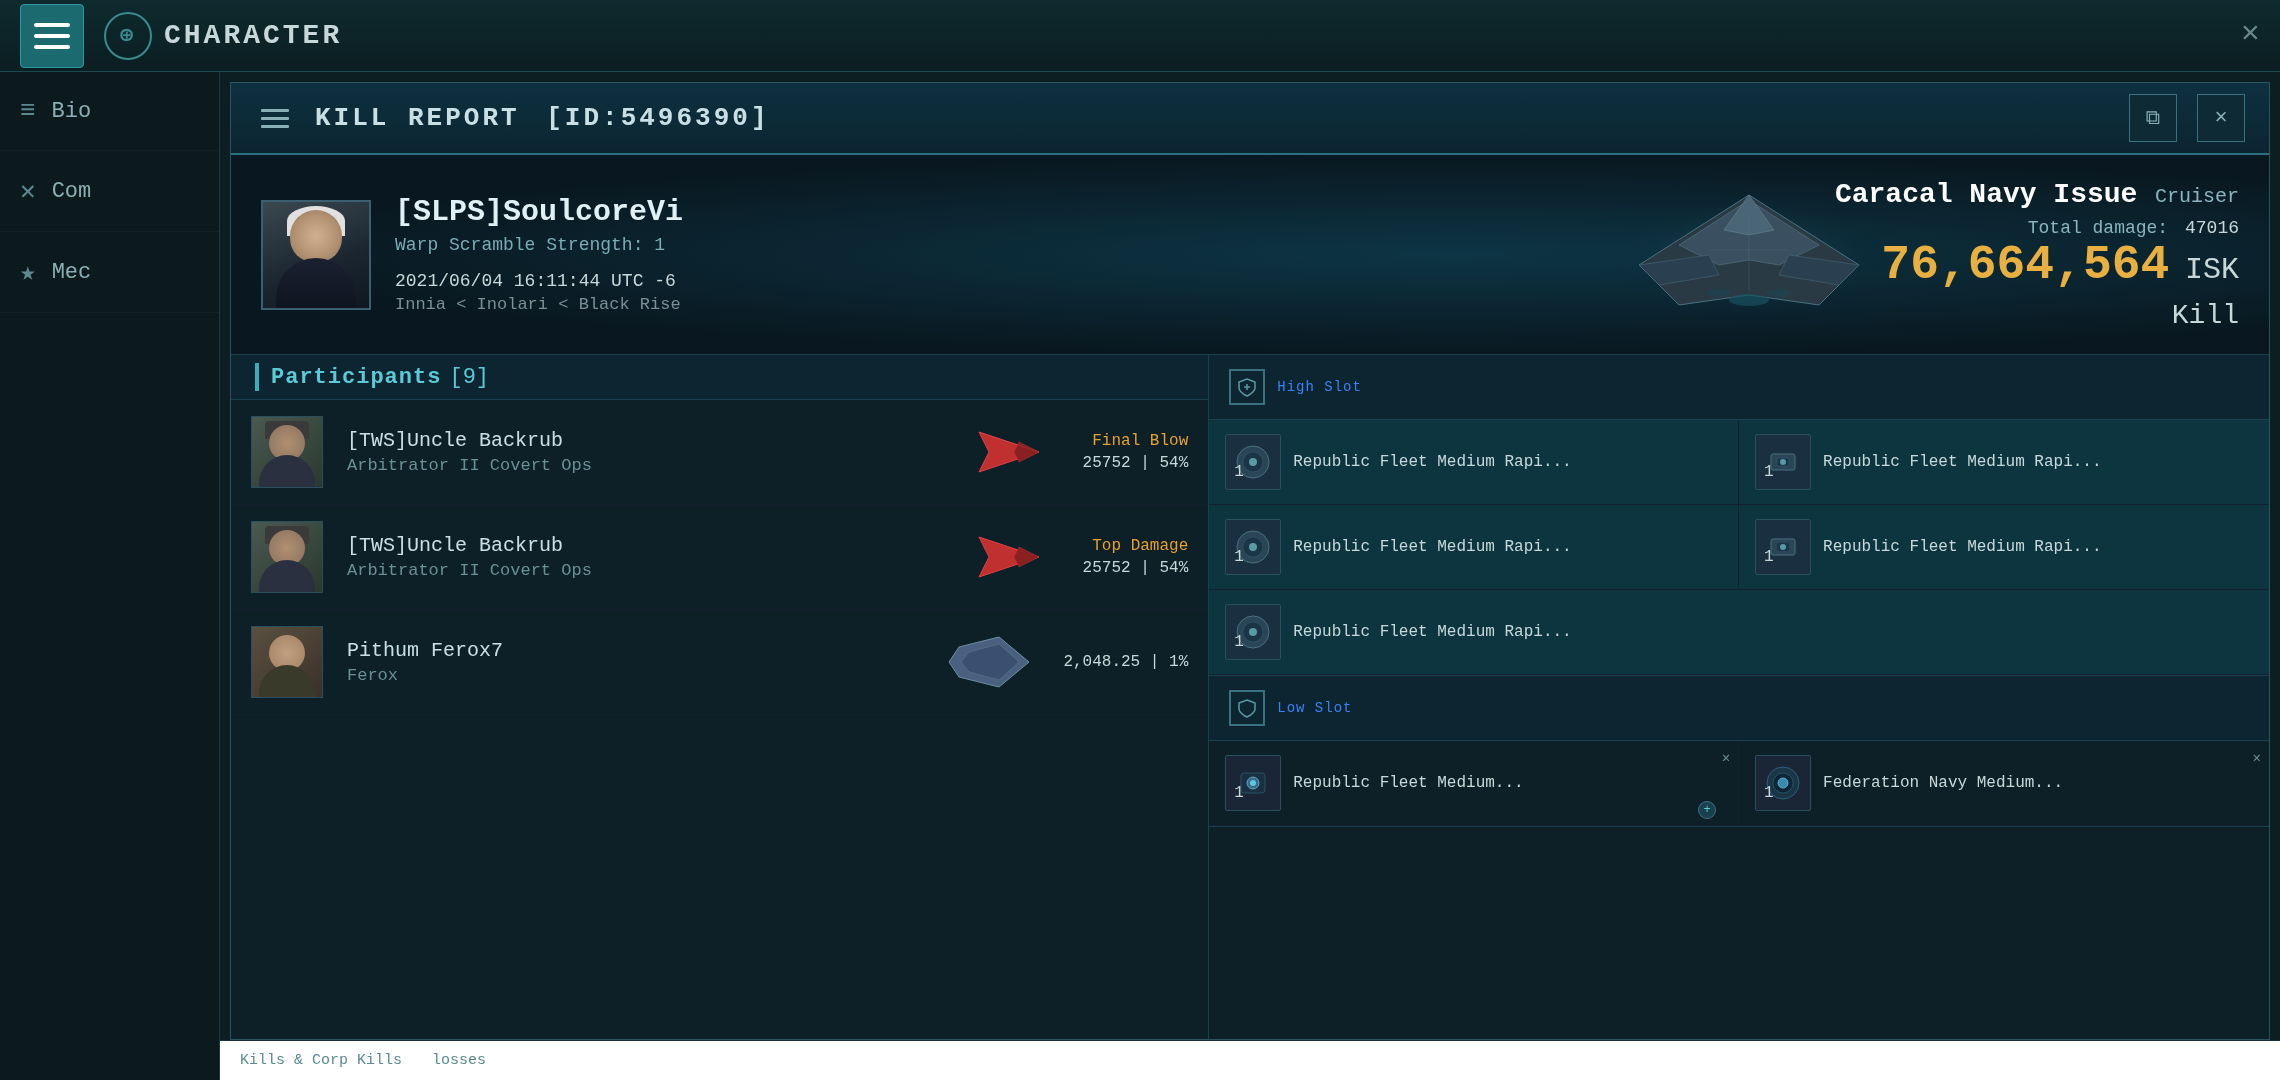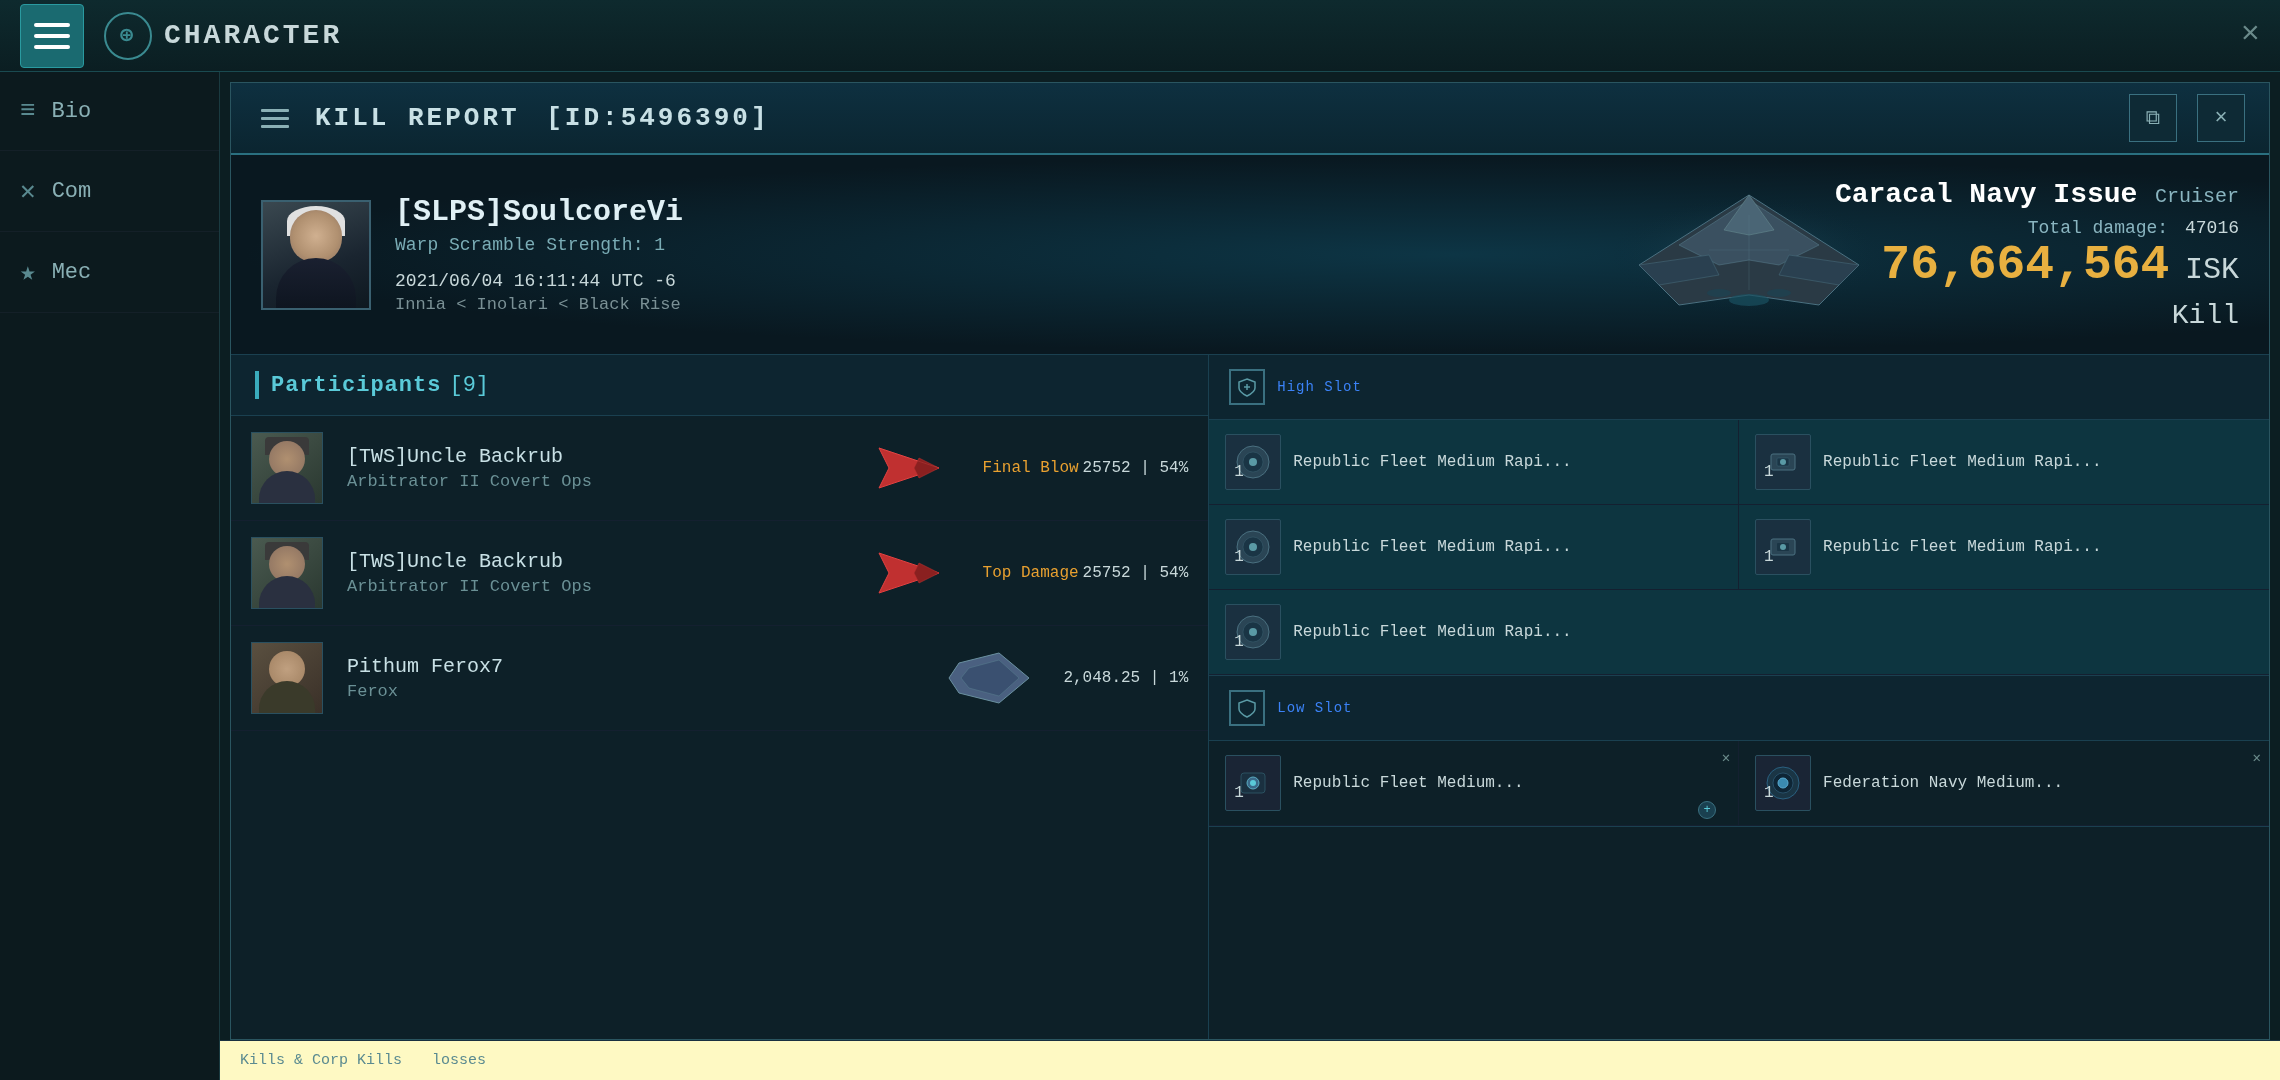--- a/index.html
+++ b/index.html
@@ -343,21 +343,21 @@
     
     .participants-panel {
       width: 48%;
       border-right: 1px solid #1a4050;
       display: flex;
       flex-direction: column;
       overflow: hidden;
     }
 
     .section-header {
-      padding: 16px 24px;
+      padding: 8px 24px;
       background: #0d2530;
       border-bottom: 1px solid #1a4050;
       display: flex;
       align-items: center;
       gap: 8px;
       flex-shrink: 0;
     }
 
     .section-accent {
       width: 4px; height: 28px;
@@ -416,21 +416,21 @@
 
     .participant-ship-icon {
       width: 100px; height: 60px;
       margin-left: auto;
       flex-shrink: 0;
     }
 
     .participant-stats {
       text-align: right;
       display: flex;
-      flex-direction: row;
+      flex-direction: column;
       align-items: flex-end;
       gap: 4px;
     }
 
     .stat-final-blow {
       color: #e8a030;
       font-size: 16px;
     }
 
     .stat-damage {
@@ -544,21 +544,21 @@
       display: flex; align-items: center; justify-content: center;
       color: #5acad8;
       font-size: 12px;
     }
 
     
     .bottom-bar {
       position: absolute;
       bottom: 0; left: 220px; right: 0;
       height: 40px;
-      background: #fef9c3;
+      background: #ffffff;
       border-top: 1px solid #1a3040;
       display: flex;
       align-items: center;
       padding: 0 20px;
       gap: 30px;
     }
 
     .bottom-stat {
       color: #5a8a90;
       font-size: 15px;

